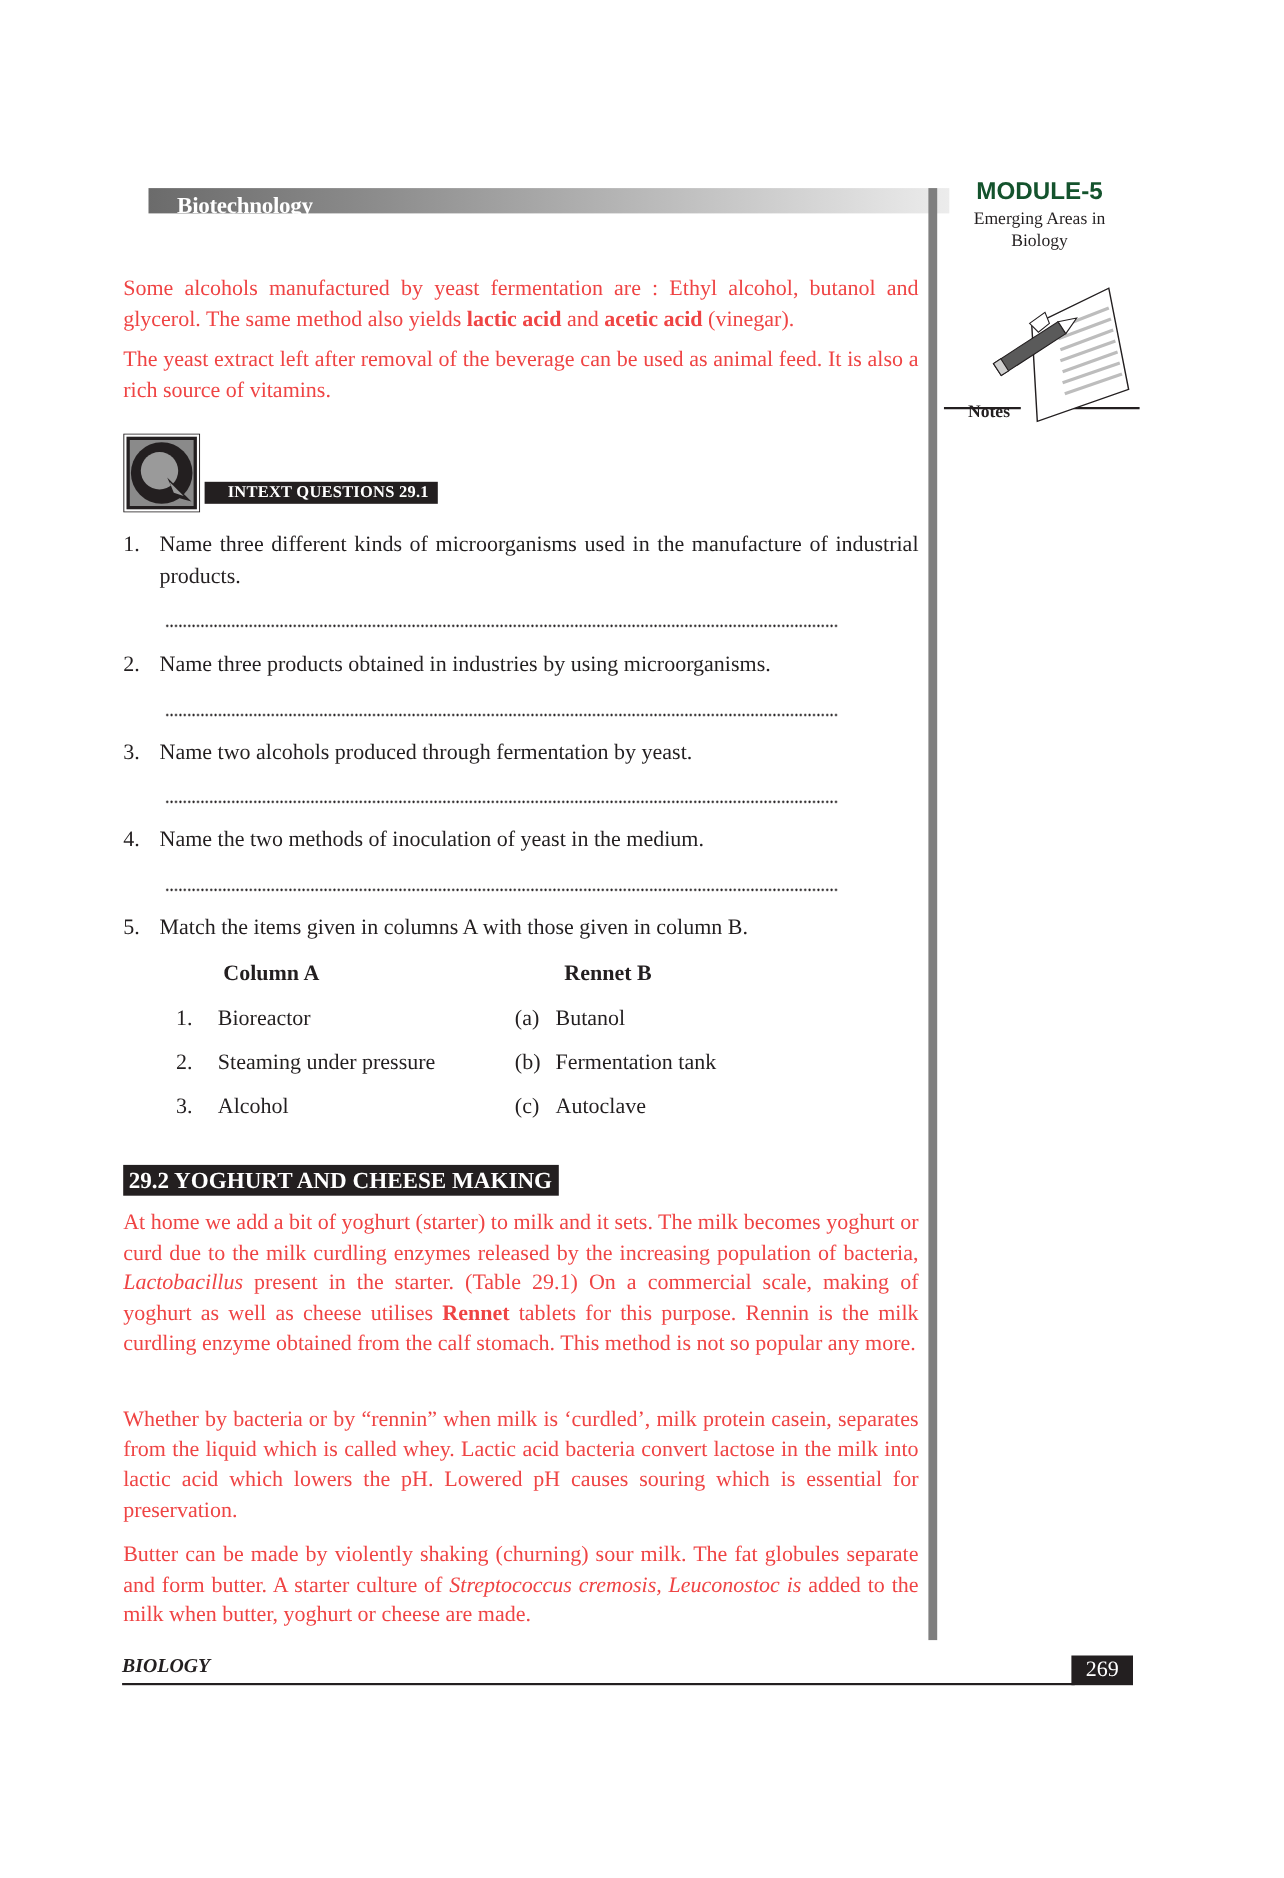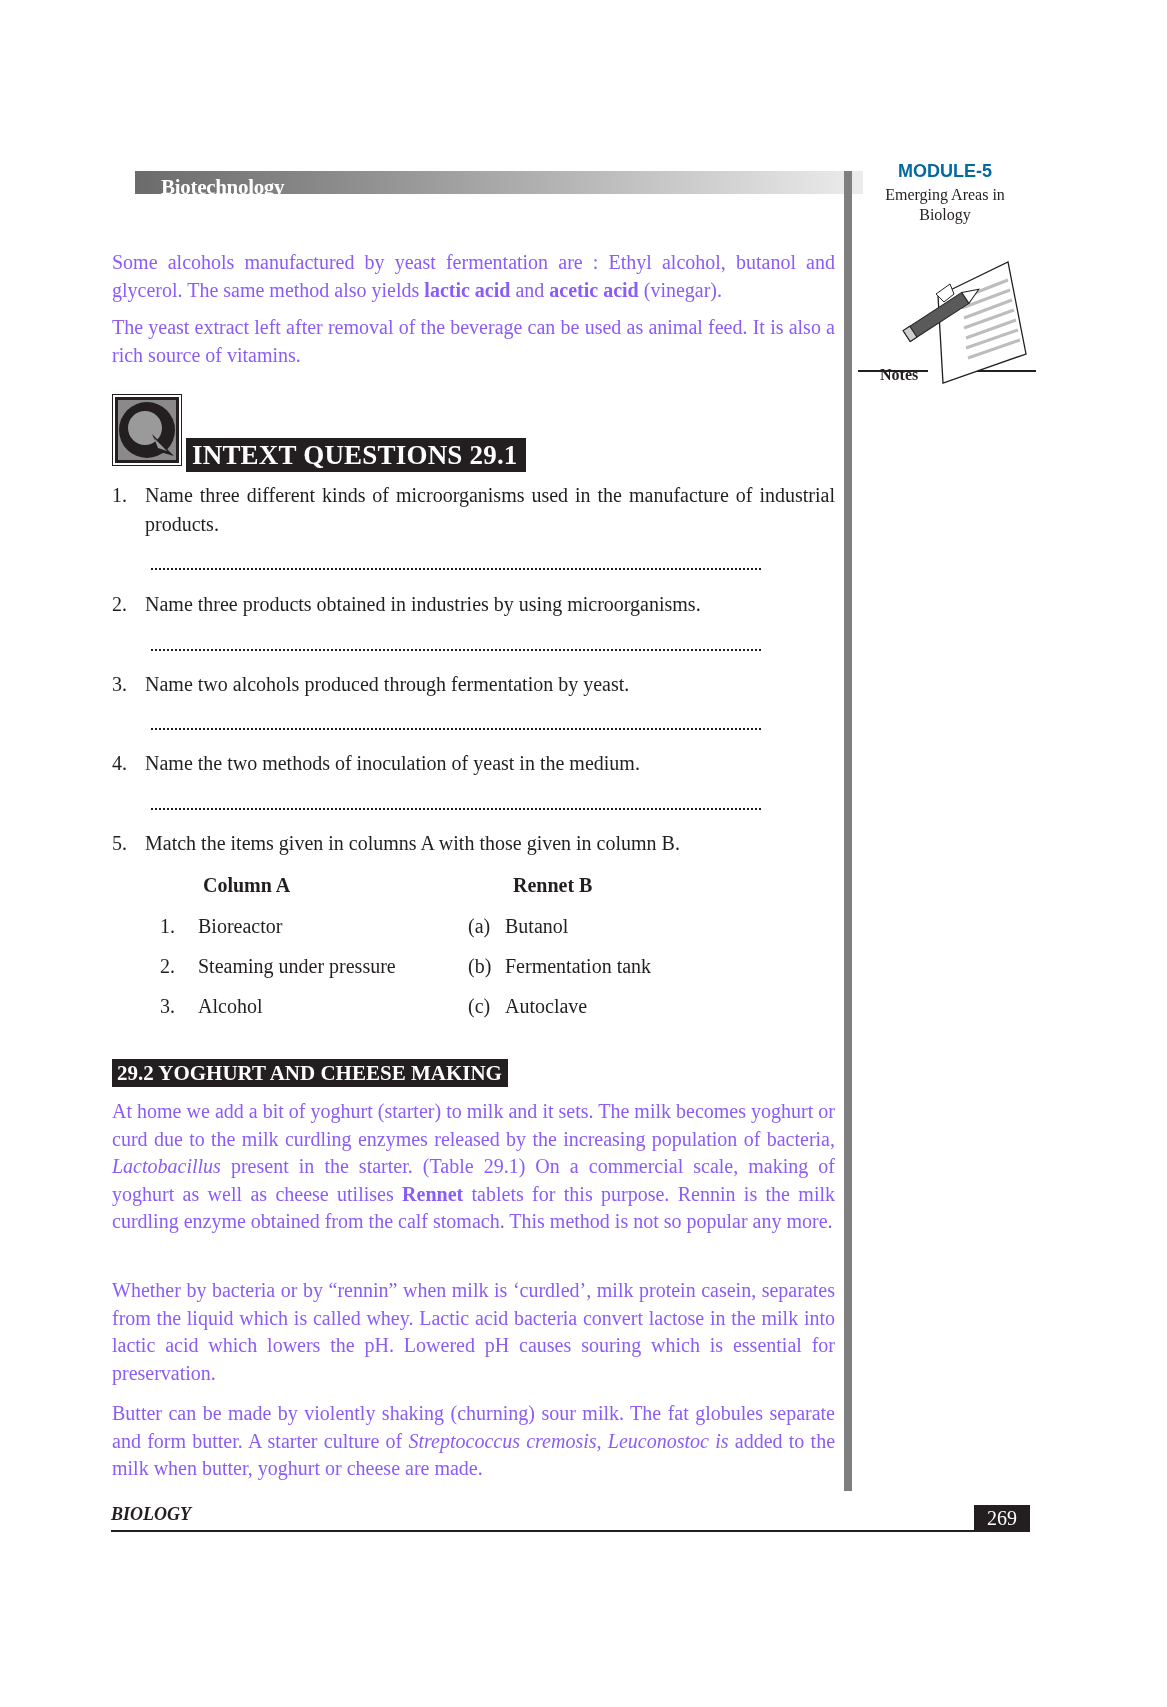--- a/index.html
+++ b/index.html
@@ -11,33 +11,33 @@
           background:linear-gradient(to right,#6b6b6b 0%,#8e8e8e 30%,#bdbdbd 65%,#ececec 100%);margin-left:24px; }
   .band span { position:absolute; left:26px; top:4px; font-size:21px; font-weight:bold;
                color:#ffffff; letter-spacing:-0.3px; }
 
   
   .vrule { position:absolute; left:844px; top:171px; width:8px; height:1320px; background:#7f7f7f; }
 
   
   .module { position:absolute; left:870px; top:161px; width:150px; text-align:center; }
   .module .mtitle { font-family:"Liberation Sans", "DejaVu Sans", sans-serif; font-weight:bold;
-                    font-size:18px; color:#0369a1; }
+                    font-size:22px; color:#14532d; }
   .module .msub { font-size:16px; line-height:20px; margin-top:3px; color:#231f20; }
 
   .notes-art { position:absolute; left:858px; top:258px; width:180px; height:130px; }
   .notes-label { position:absolute; left:880px; top:366px; font-size:16px; font-weight:bold; color:#231f20; }
 
   
   .para { position:absolute; left:112px; width:723px; font-size:20px; line-height:27.5px;
-          text-align:justify; color:#8b5cf6; }
+          text-align:justify; color:#ef4444; }
 
   .q-icon { position:absolute; left:112px; top:394px; width:70px; height:72px; }
   .intext { position:absolute; left:186px; top:438px; background:#231f20; color:#ffffff;
-            font-weight:bold; font-size:27px; padding:2px 8px 1px 6px; letter-spacing:0.2px; }
+            font-weight:bold; font-size:15px; padding:2px 8px 1px 21px; letter-spacing:0.2px; }
 
   .q { position:absolute; left:112px; width:723px; font-size:20px; line-height:29px; }
   .q .num { position:absolute; left:0; }
   .q .txt { display:block; margin-left:33px; text-align:justify; }
   .dots { position:absolute; left:150px; width:612px; height:4px;
           background-image:radial-gradient(circle,#231f20 0.9px,transparent 1.2px);
           background-size:4px 4px; background-repeat:repeat-x; }
 
   .colhead { position:absolute; font-weight:bold; font-size:20px; }
   .mrow { position:absolute; font-size:20px; }

